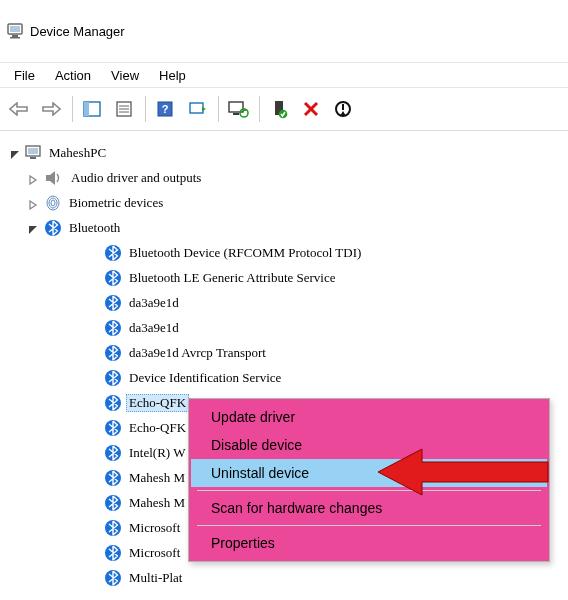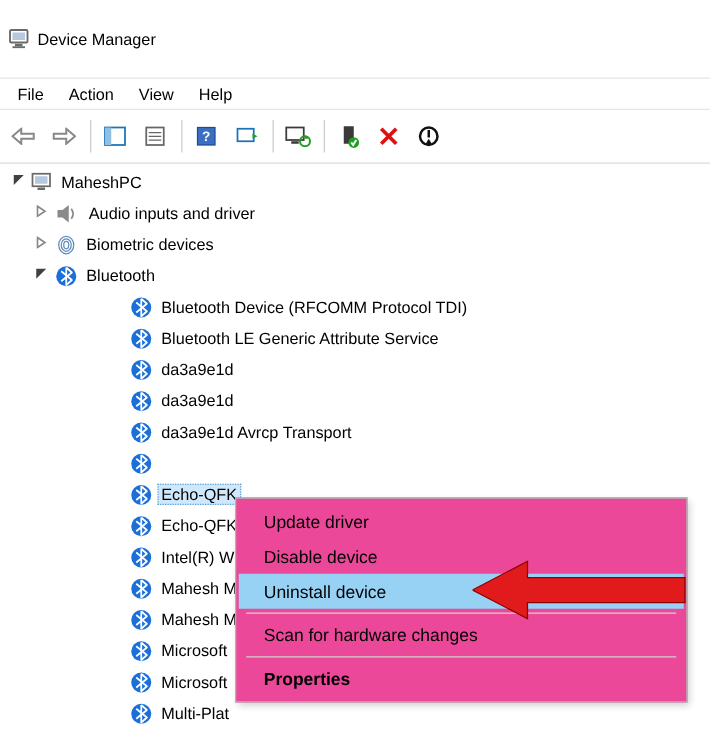--- a/index.html
+++ b/index.html
@@ -68,23 +68,24 @@
   }
 
   
   .tree-container {
     position: relative;
     padding: 6px 0 0 0;
   }
   .tree-row {
     position: relative;
     display: flex;
-    align-items: flex-start;
+    align-items: flex-end;
     height: 25px;
     white-space: nowrap;
+    font-family: Liberation Serif, serif;
   }
   .tree-row .expander {
     width: 14px;
     height: 14px;
     display: flex;
     align-items: center;
     justify-content: center;
     color: #555;
     font-size: 10px;
   }
@@ -112,21 +113,21 @@
     padding: 4px 2px;
   }
   .ctx-item {
     height: 28px;
     display: flex;
     align-items: center;
     padding: 0 20px;
     font-size: 14px;
   }
   .ctx-item.highlight { background: #97d2f5; }
-  .ctx-item.bold { font-weight: 700; }
+  .ctx-item.bold { font-weight: 400; }
   .ctx-sep {
     height: 1px;
     background: #cfcfcf;
     margin: 3px 6px;
   }
 
   
   .red-arrow {
     position: absolute;
     left: 378px;
@@ -283,21 +284,21 @@
       <svg width="10" height="10" viewBox="0 0 10 10">
           <polygon points="2,1 8,5 2,9" fill="none" stroke="#888" stroke-width="1.3"></polygon>
         </svg>
     </span>
     <span class="node-icon">
       <svg width="20" height="18" viewBox="0 0 20 18">
           <polygon points="2,6 6,6 11,2 11,16 6,12 2,12" fill="#8a8a8a"></polygon>
           <path d="M13 5 Q16 9 13 13" fill="none" stroke="#8a8a8a" stroke-width="1.4"></path>
         </svg>
     </span>
-    <span class="node-label">Audio inputs and driver</span>
+    <span class="node-label">Audio driver and outputs</span>
   </div>
 
 
   <div class="tree-row indent-1">
     <span class="expander">
       <svg width="10" height="10" viewBox="0 0 10 10">
           <polygon points="2,1 8,5 2,9" fill="none" stroke="#888" stroke-width="1.3"></polygon>
         </svg>
     </span>
     <span class="node-icon">
@@ -371,20 +372,21 @@
         </span>
         <span class="node-label">da3a9e1d Avrcp Transport</span>
       </div>
       <div class="tree-row indent-2">
         <span class="node-icon">
           <svg width="18" height="18" viewBox="0 0 18 18">
             <circle cx="9" cy="9" r="8" fill="#1a6fd8"></circle>
             <path d="M9 2 L9 16 L13.5 12 L5 5 M9 2 L13.5 6 L5 13" fill="none" stroke="#fff" stroke-width="1.4" stroke-linejoin="round"></path>
           </svg>
         </span>
+        <span class="node-label">Device Identification Service</span>
       </div>
       <div class="tree-row indent-2 selected">
         <span class="node-icon">
           <svg width="18" height="18" viewBox="0 0 18 18">
             <circle cx="9" cy="9" r="8" fill="#1a6fd8"></circle>
             <path d="M9 2 L9 16 L13.5 12 L5 5 M9 2 L13.5 6 L5 13" fill="none" stroke="#fff" stroke-width="1.4" stroke-linejoin="round"></path>
           </svg>
         </span>
         <span class="node-label">Echo-QFK</span>
       </div>

